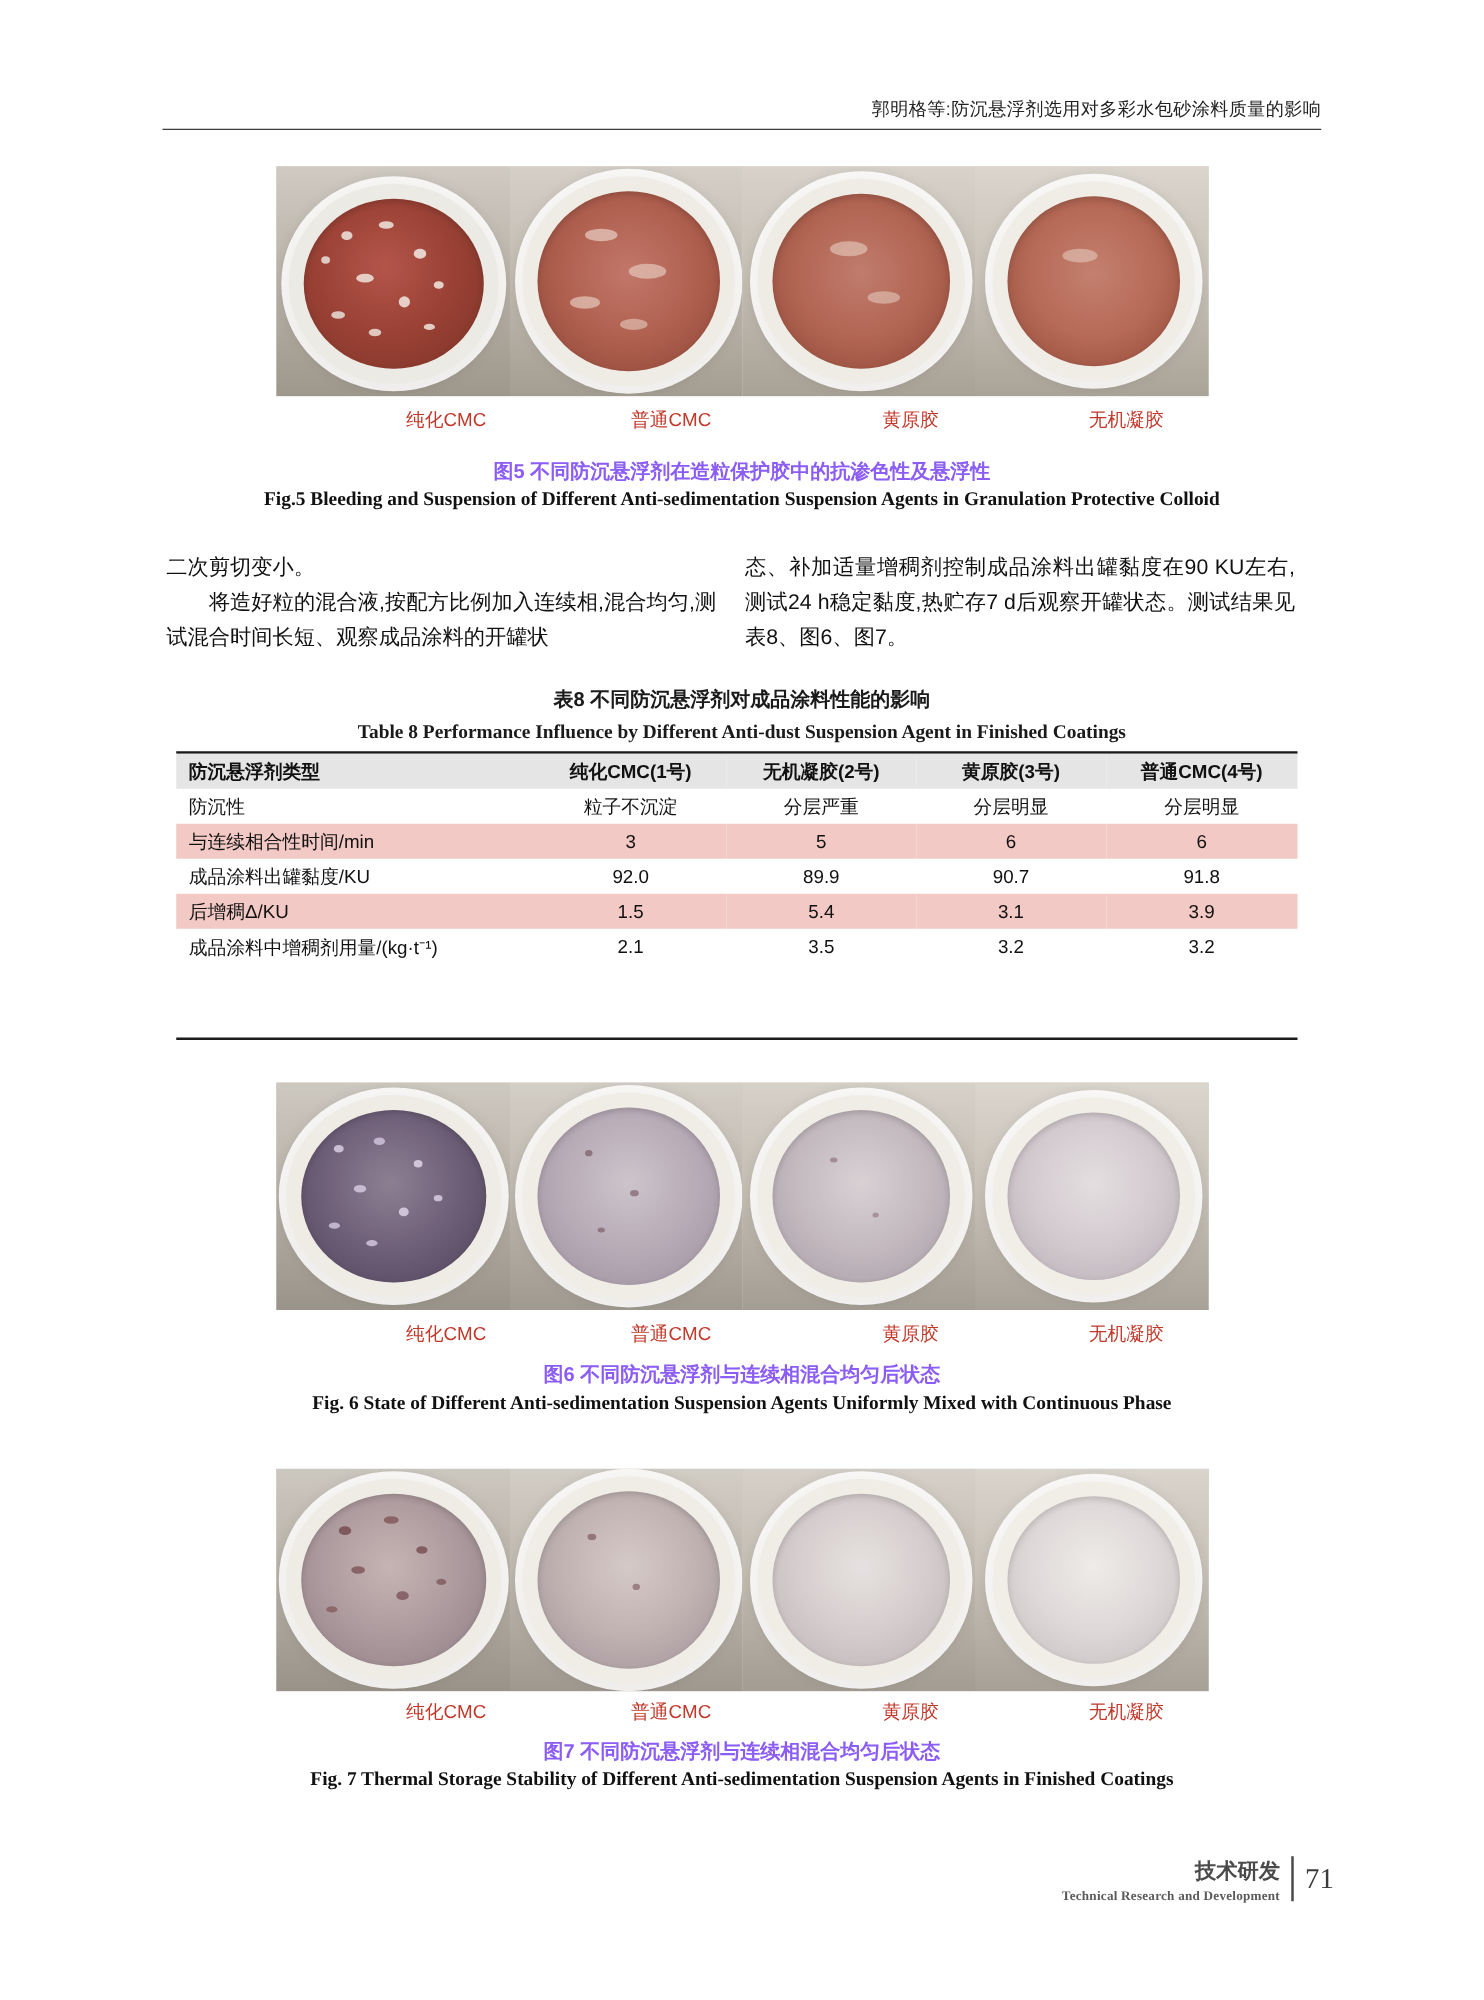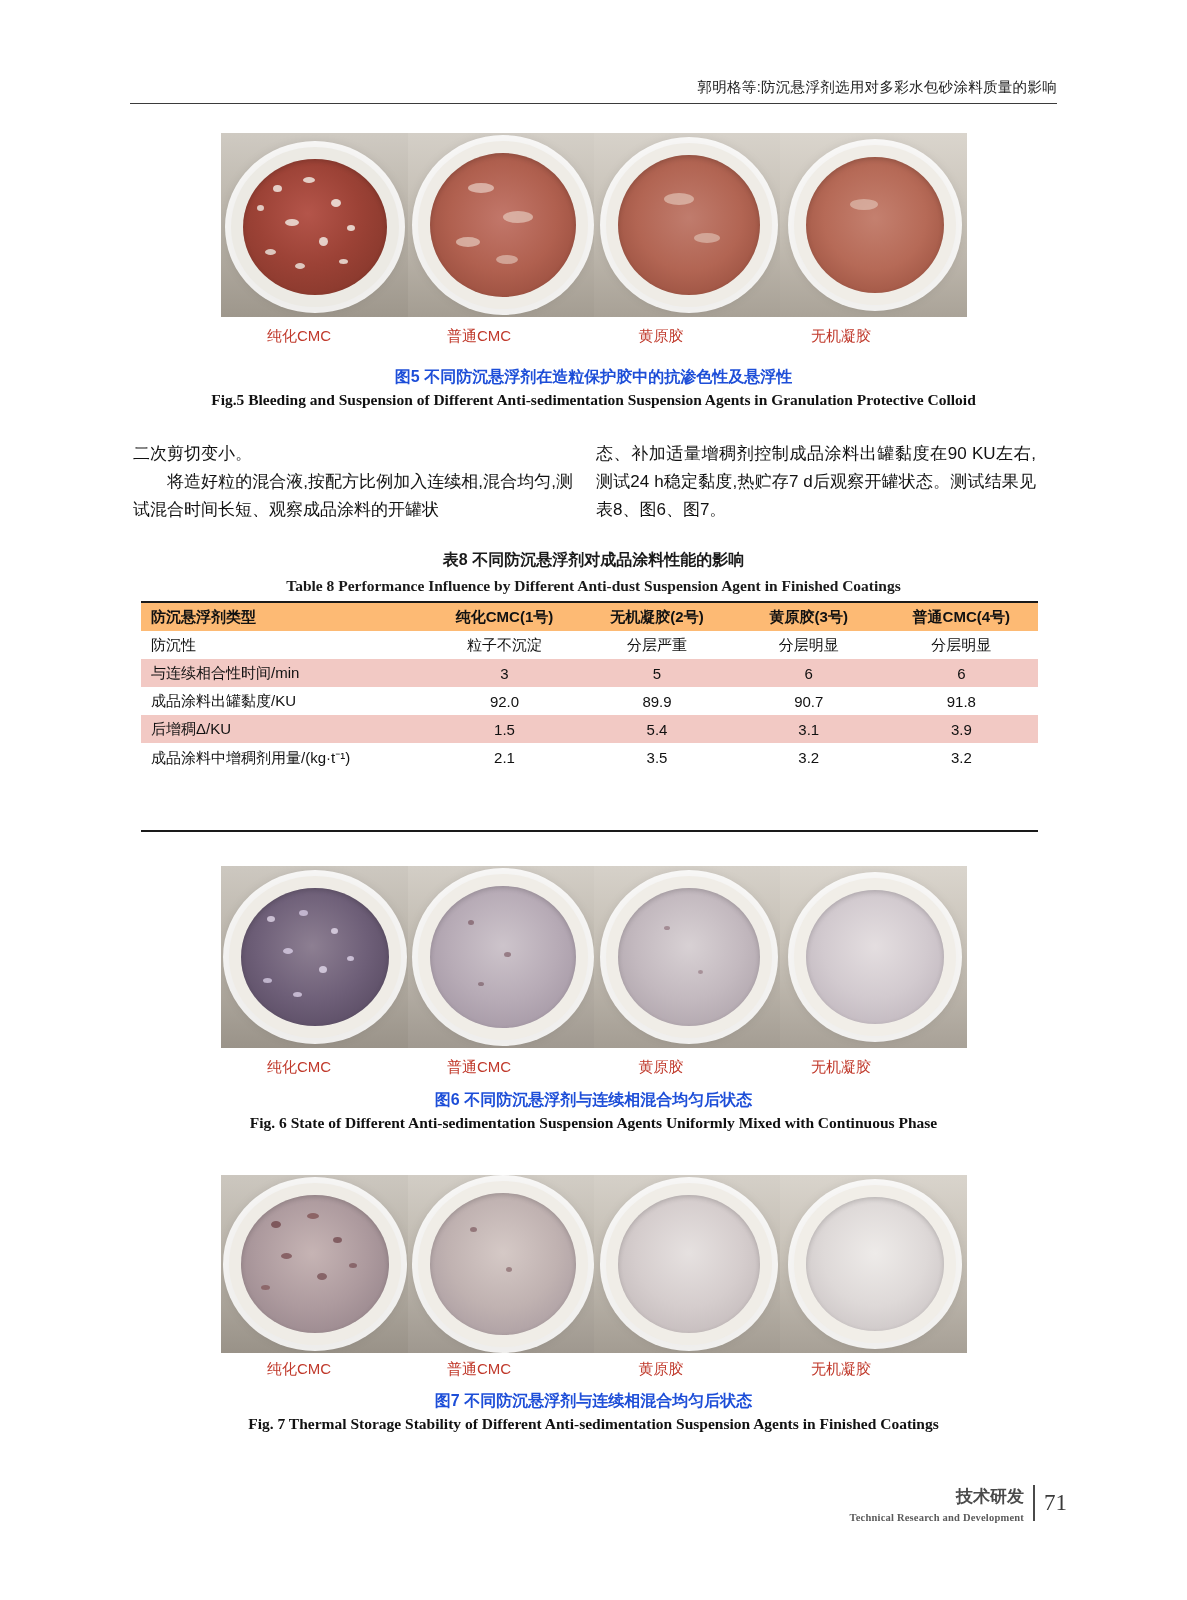--- a/index.html
+++ b/index.html
@@ -100,37 +100,37 @@
     position: absolute;
     width: 746px;
     left: 221px;
     height: 22px;
     font-family: "Liberation Sans", sans-serif;
     font-size: 15px;
     color: #c0392b;
   }
   .lbl-row span {
     position: absolute;
-    text-align: center;
+    text-align: right;
     width: 180px;
   }
   .lbl-1 { left: -12px; }
   .lbl-2 { left: 168px; }
   .lbl-3 { left: 350px; }
   .lbl-4 { left: 530px; }
 
   .cap-cn {
     position: absolute;
     width: 927px;
     left: 130px;
     text-align: center;
     font-family: "Liberation Sans", sans-serif;
     font-weight: bold;
     font-size: 16px;
-    color: #1d4ed8;
+    color: #8b5cf6;
   }
   .cap-en {
     position: absolute;
     width: 927px;
     left: 130px;
     text-align: center;
     font-family: "Liberation Serif", serif;
     font-weight: bold;
     font-size: 15.5px;
     color: #111;
@@ -180,21 +180,21 @@
     font-family: "Liberation Sans", sans-serif;
     font-size: 15px;
   }
   table.perf td, table.perf th {
     height: 28px;
     padding: 0 6px;
     font-weight: normal;
     color: #111;
   }
   table.perf thead td {
-    background: #fdba74;
+    background: #e5e5e5;
     font-weight: bold;
   }
   table.perf tbody tr:nth-child(even) td {
     background: #f2c9c4;
   }
   table.perf td.c0 { text-align: left; width: 290px; padding-left: 10px; }
   table.perf td.c { text-align: center; width: 150px; }
   .tbl-rule-top {
     position: absolute;
     left: 141px; top: 601px; width: 897px; height: 1.6px; background: #1a1a1a;

